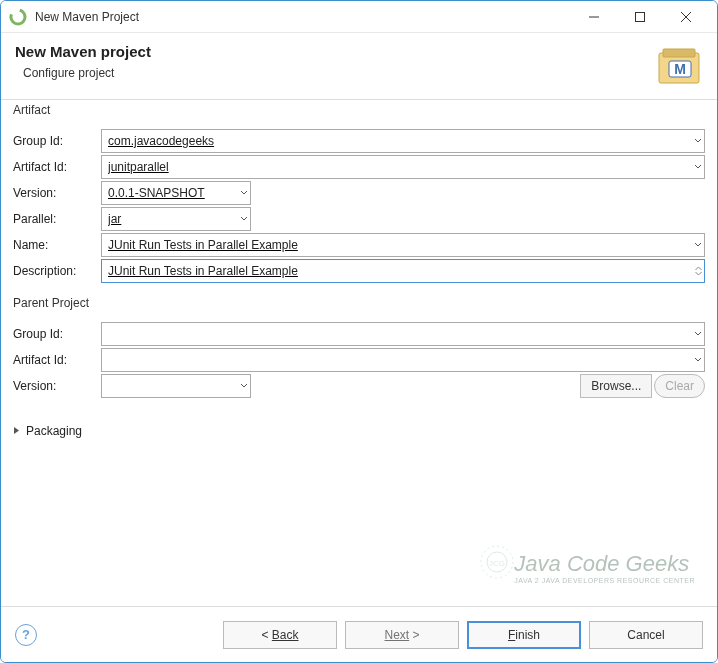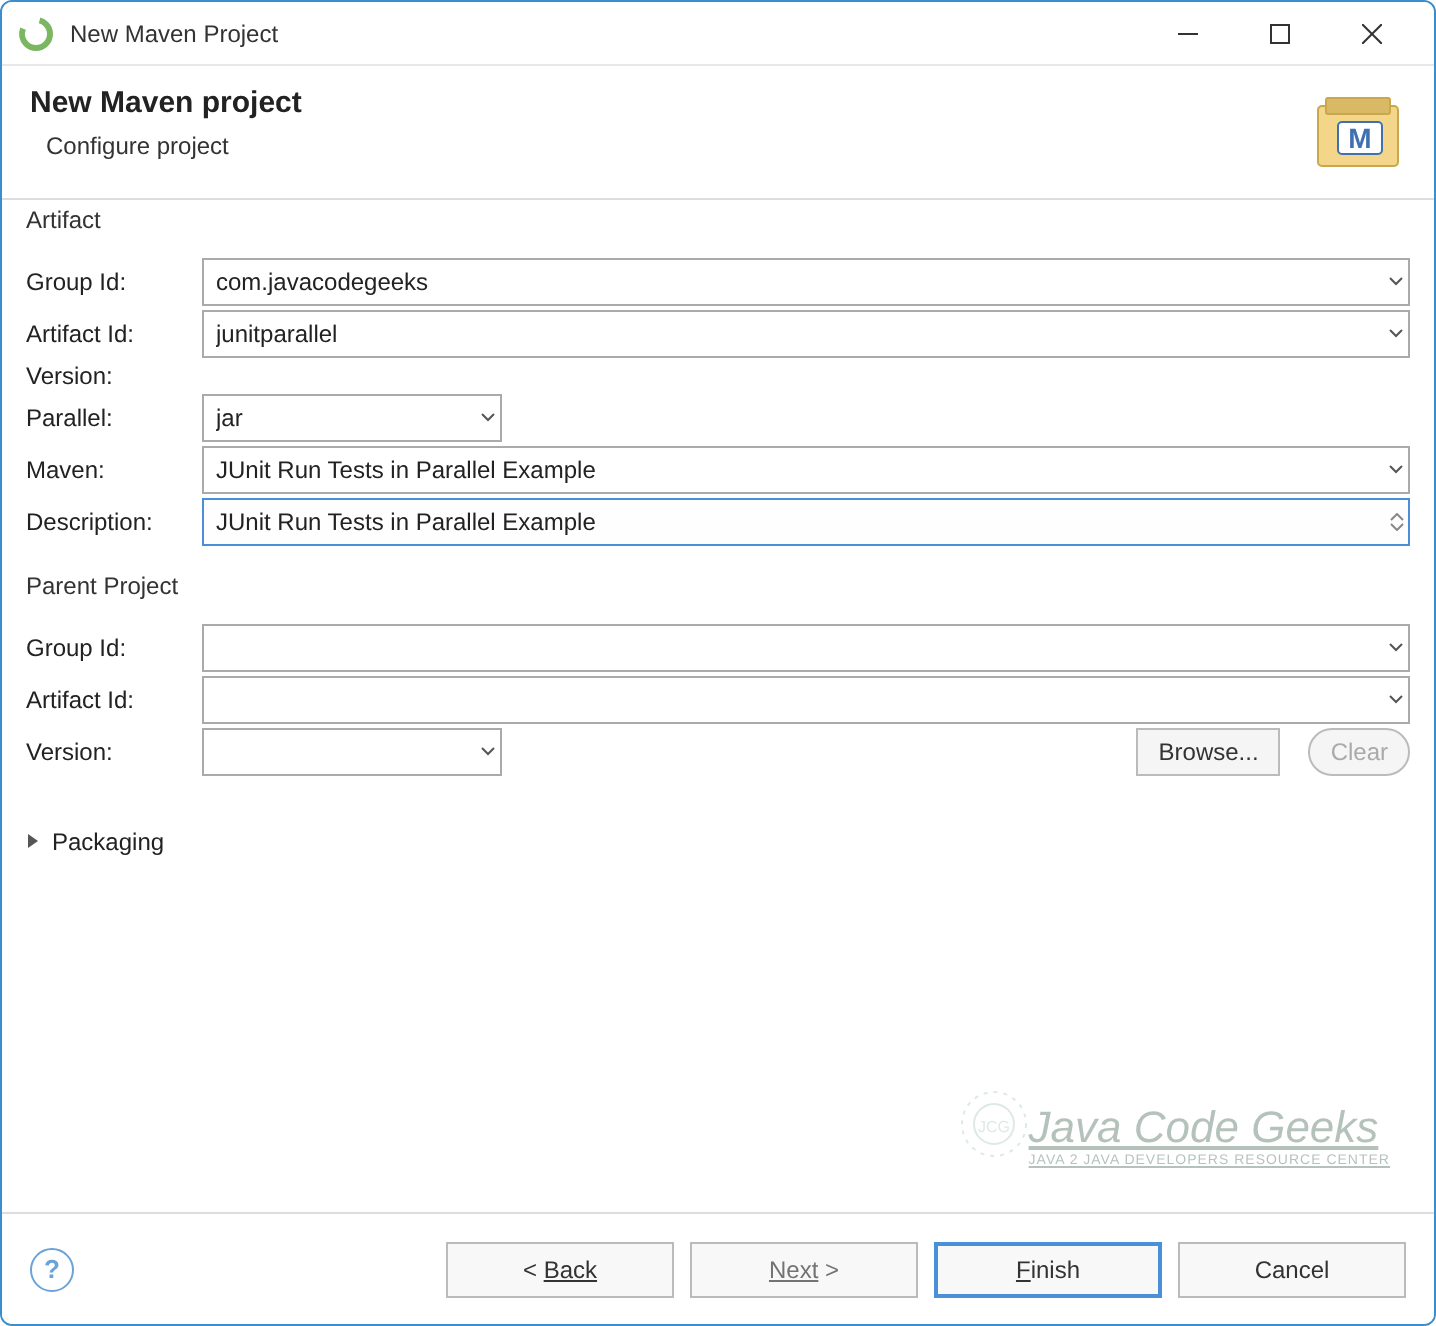--- a/index.html
+++ b/index.html
@@ -19,39 +19,39 @@
     .header-icon { width: 48px; height: 44px; }
     
     .content { padding: 10px 12px 0; }
     
     .fieldset { border: none; border-top: 1px solid #ccc; padding: 0; margin-bottom: 10px; position: relative; }
     .fieldset-legend { font-size: 12px; color: #333; background: #fff; padding: 0 4px 0 0; position: relative; top: -8px; }
     .fieldset-body { padding: 4px 0 8px; }
     
     .form-row { display: flex; align-items: center; margin-bottom: 2px; }
     .form-label { width: 88px; font-size: 12px; color: #222; }
-    .combo-wrap { flex: 1; position: relative; display: flex; }
+    .combo-wrap { flex: 1; position: relative; display: flex; text-decoration: underline; }
     .combo-wrap.narrow { flex: 0 0 150px; }
     .combo-wrap input, .combo-wrap .text-input { width: 100%; height: 24px; border: 1px solid #aaa; padding: 2px 6px; font-size: 12px; color: #222; background: #fff; }
     .combo-wrap.highlighted input { border: 1px solid #4a90d9; background: #fefefe; }
     .combo-arrow { position: absolute; right: 3px; top: 50%; transform: translateY(-50%); pointer-events: none; }
     .combo-arrow svg { width: 8px; height: 8px; display: block; }
     .spinner-arrows { position: absolute; right: 3px; top: 50%; transform: translateY(-50%); display: flex; flex-direction: column; gap: 1px; pointer-events: none; }
     .spinner-arrows svg { width: 7px; height: 4px; display: block; }
     
-    .row-with-buttons { display: flex; gap: 14px; }
+    .row-with-buttons { display: flex; gap: 2px; }
     .row-with-buttons .combo-wrap { flex: 0 0 150px; }
     .row-with-buttons .spacer { flex: 1; }
     .side-btn { height: 24px; padding: 0 10px; font-size: 12px; border: 1px solid #bbb; background: #f5f5f5; color: #333; cursor: default; }
     .side-btn.disabled { color: #aaa; border-radius: 12px; }
     
     .advanced-row { display: flex; align-items: center; padding: 6px 0 0; font-size: 12px; color: #222; cursor: default; }
     .advanced-row .tri { margin-right: 6px; }
     
-    .watermark { position: absolute; right: 22px; bottom: 78px; opacity: 0.45; pointer-events: none; font-family: Georgia, serif; color: #5a7a6a; text-align: left; text-decoration: underline; }
+    .watermark { position: absolute; right: 22px; bottom: 78px; opacity: 0.45; pointer-events: none; font-family: Georgia, serif; color: #5a7a6a; text-align: left; }
     .watermark .wm-main { font-size: 22px; font-style: italic; }
     .watermark .wm-sub { font-size: 7px; letter-spacing: 0.5px; text-transform: uppercase; }
     .watermark-circle { position: absolute; right: 200px; bottom: 80px; width: 40px; height: 40px; opacity: 0.25; pointer-events: none; }
     
     .footer { position: absolute; bottom: 0; left: 0; right: 0; height: 56px; border-top: 1px solid #ddd; display: flex; align-items: center; padding: 0 14px; background: #fff; }
     .help-icon { width: 22px; height: 22px; border: 1.5px solid #6aa2d9; border-radius: 50%; display: flex; align-items: center; justify-content: center; color: #6aa2d9; font-size: 13px; font-weight: bold; }
     .footer-spacer { flex: 1; }
     .footer-btn { width: 114px; height: 28px; margin-left: 8px; font-size: 12px; border: 1px solid #bbb; background: #f8f8f8; color: #333; cursor: default; }
     .footer-btn.disabled { color: #737373; }
     .footer-btn.primary { border: 2px solid #4a90d9; }
@@ -124,34 +124,42 @@
           <input type="text" value="junitparallel" style="">
           <span class="combo-arrow">
               <svg viewBox="0 0 8 8">
                 <path d="M1 2 L4 5 L7 2" fill="none" stroke="#555" stroke-width="1"></path>
               </svg>
             </span>
         </div>
       </div>
       <div class="form-row">
         <label class="form-label">Version:</label>
+        <div class="combo-wrap narrow">
+          <input type="text" value="0.0.1-SNAPSHOT" style="">
+          <span class="combo-arrow">
+              <svg viewBox="0 0 8 8">
+                <path d="M1 2 L4 5 L7 2" fill="none" stroke="#555" stroke-width="1"></path>
+              </svg>
+            </span>
+        </div>
       </div>
       <div class="form-row">
         <label class="form-label">Parallel:</label>
         <div class="combo-wrap narrow">
           <input type="text" value="jar" style="">
           <span class="combo-arrow">
               <svg viewBox="0 0 8 8">
                 <path d="M1 2 L4 5 L7 2" fill="none" stroke="#555" stroke-width="1"></path>
               </svg>
             </span>
         </div>
       </div>
       <div class="form-row">
-        <label class="form-label">Maven:</label>
+        <label class="form-label">Name:</label>
         <div class="combo-wrap">
           <input type="text" value="JUnit Run Tests in Parallel Example" style="">
           <span class="combo-arrow">
               <svg viewBox="0 0 8 8">
                 <path d="M1 2 L4 5 L7 2" fill="none" stroke="#555" stroke-width="1"></path>
               </svg>
             </span>
         </div>
       </div>
       <div class="form-row">

